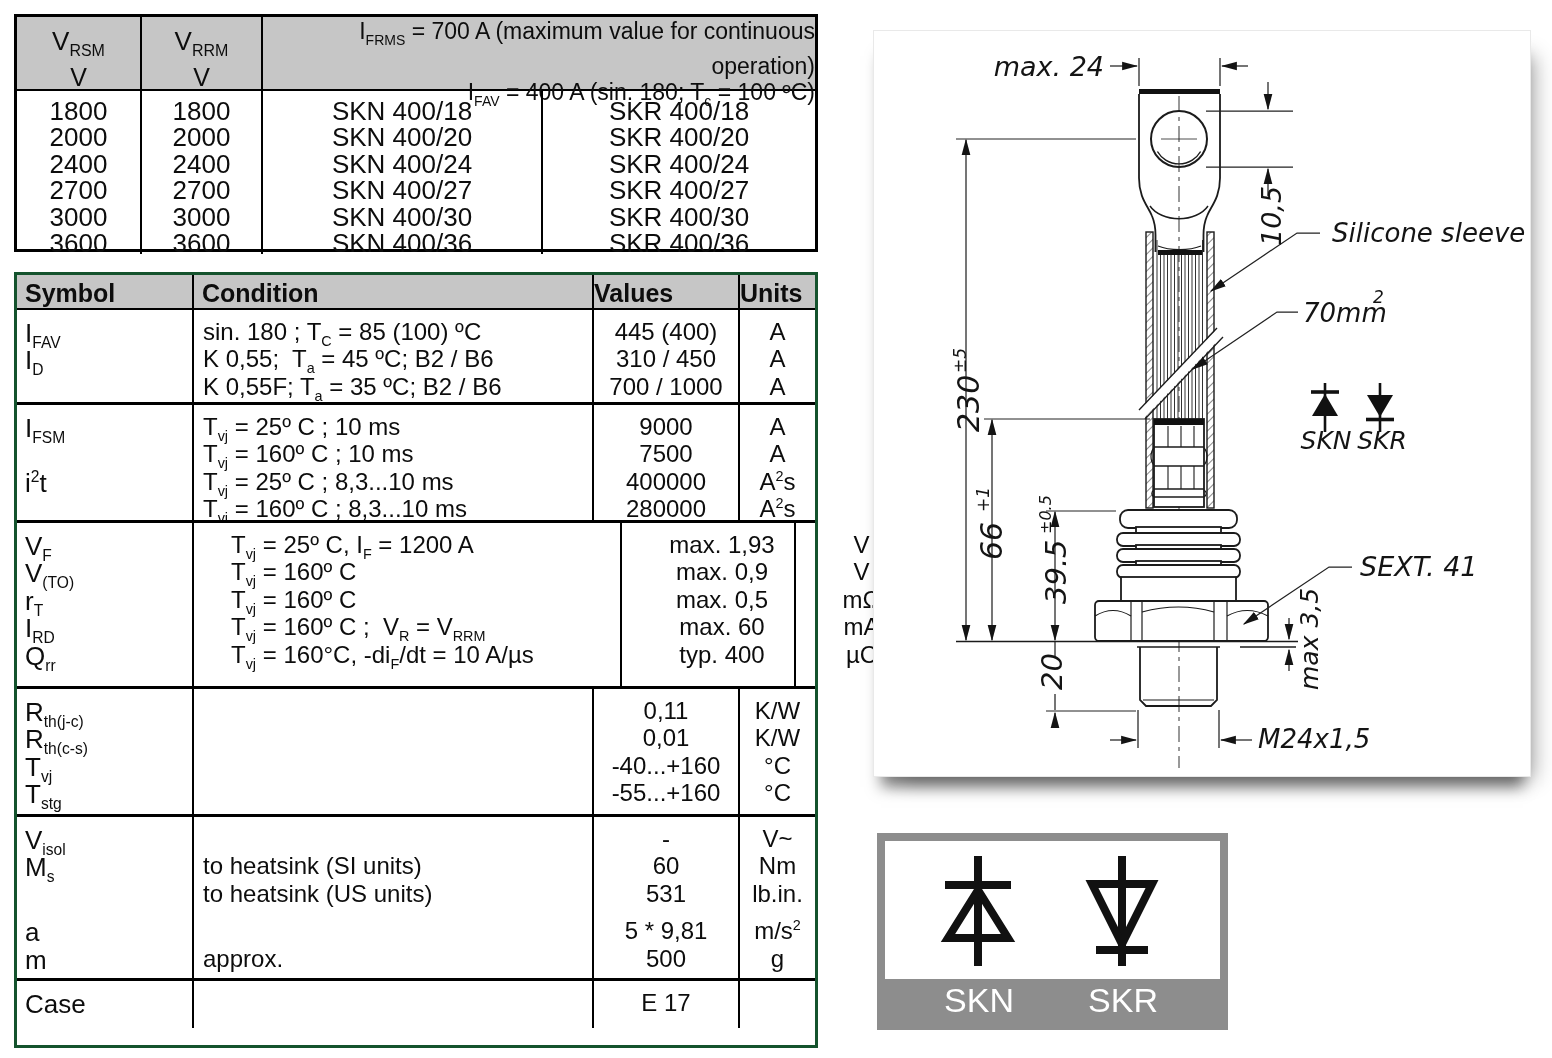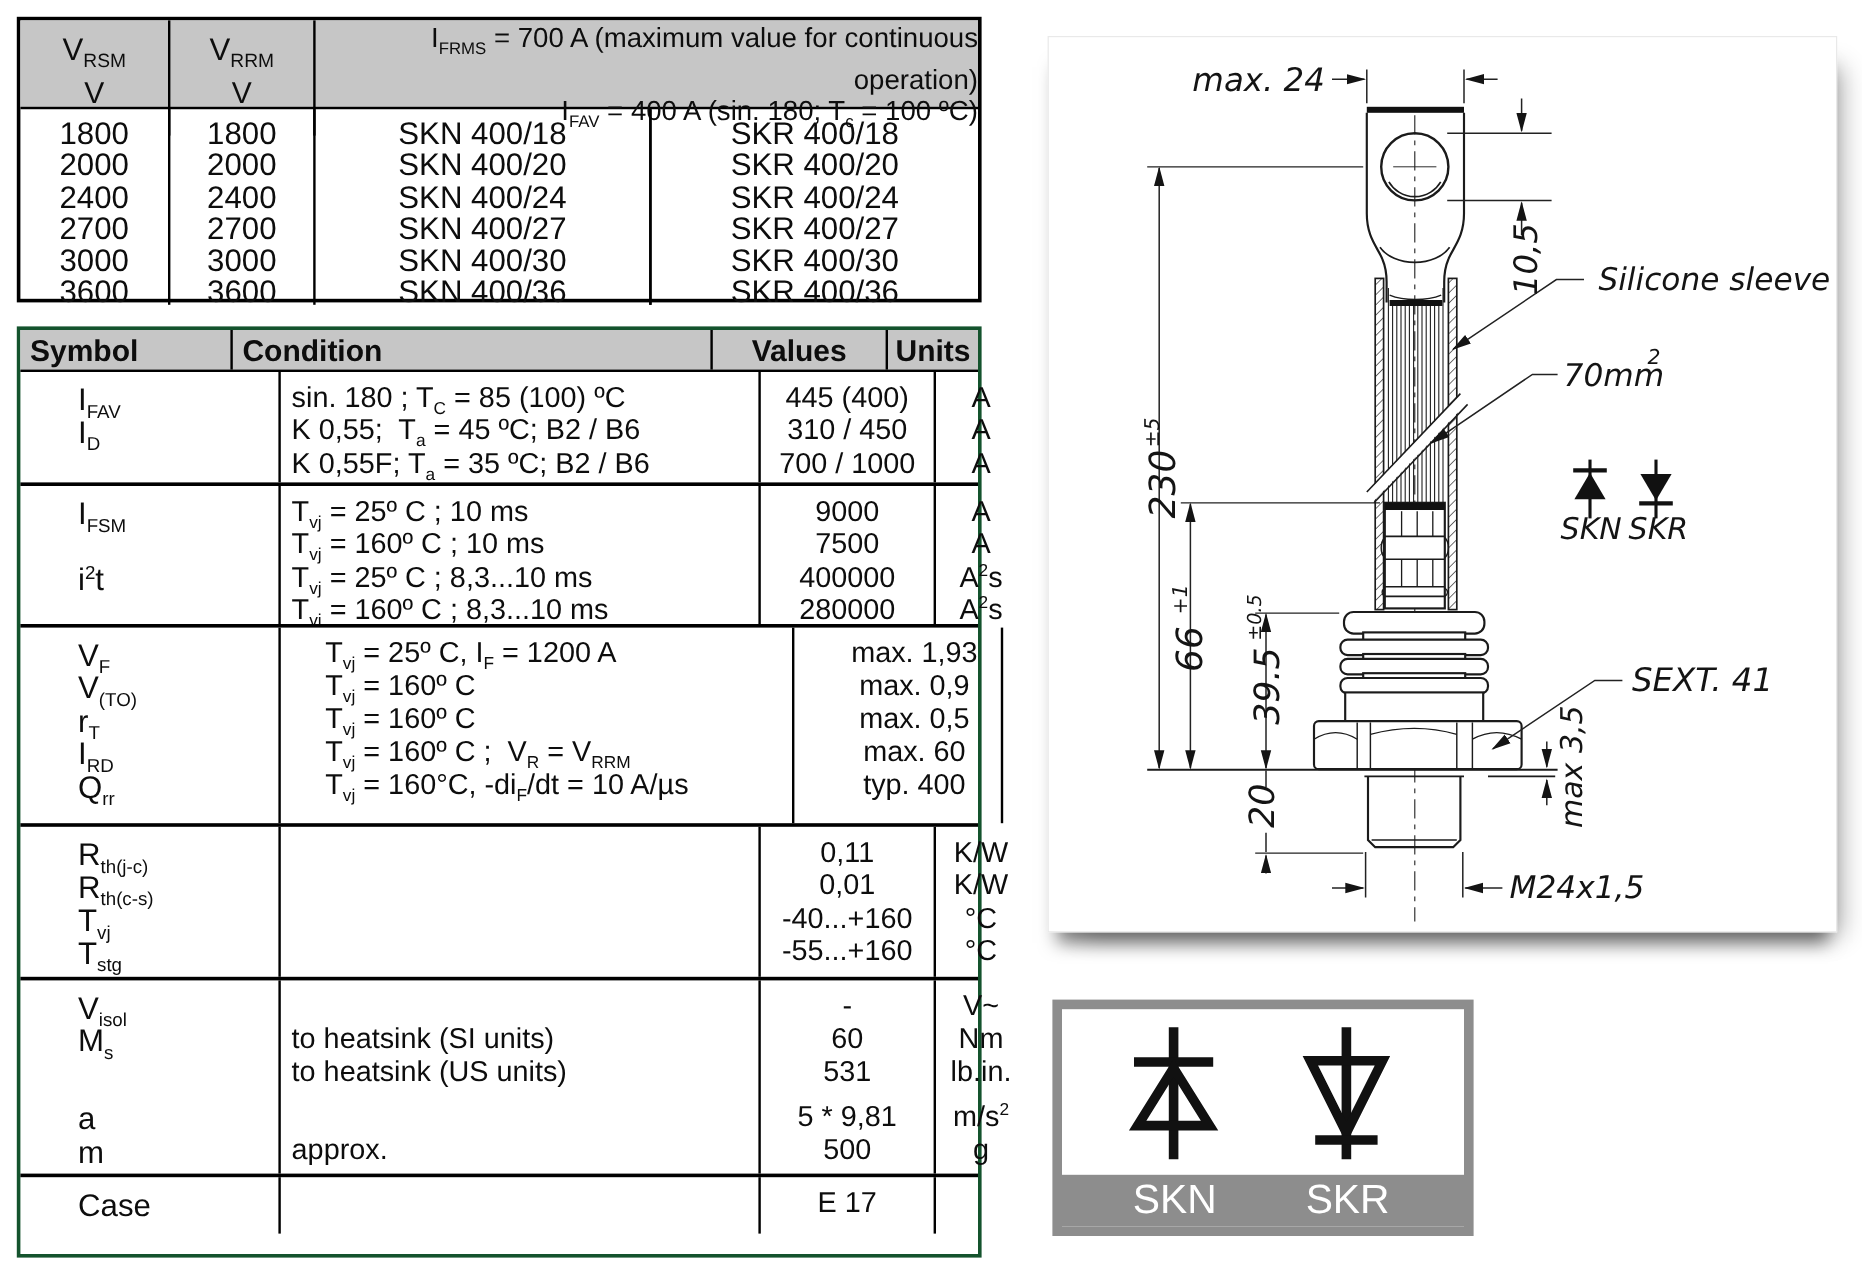--- a/index.html
+++ b/index.html
@@ -18,22 +18,22 @@
   .r1col{box-sizing:border-box;padding-top:5px;}
   .r1col.bdr{border-right:2px solid #000;}
   .r1col.skr{border-left:2px solid #000;margin-left:-2px;}
   .r1line{height:26.4px;font-size:26px;text-align:center;white-space:nowrap;}
   
   .chars{position:absolute;left:14px;top:272px;width:804px;height:776px;border:3px solid #14532d;box-sizing:border-box;background:#fff;}
   .chars-header{display:grid;grid-template-columns:177px 400px 146px 75px;height:35px;background:#c6c6c6;border-bottom:2px solid #000;box-sizing:border-box;font-weight:bold;font-size:25px;}
   .ch-cell{box-sizing:border-box;padding-top:4px;border-right:2px solid #000;}
   .ch-cell:last-child{border-right:none;}
   .ch-cell.l{padding-left:8px;}
-  .ch-cell.c{text-align:center;}
-  .t2block{display:grid;grid-template-columns:177px 400px 146px 75px;box-sizing:border-box;padding-left:40px;}
+  .ch-cell.c{text-align:left;}
+  .t2block{display:grid;grid-template-columns:177px 400px 146px 75px;box-sizing:border-box;}
   .t2block + .t2block{border-top:3px solid #000;}
   .t2col{box-sizing:border-box;border-right:2px solid #000;padding-top:8px;overflow:hidden;}
   .t2col:last-child{border-right:none;}
   .t2line{height:27.4px;font-size:24px;white-space:nowrap;}
   .t2col.sym .t2line{font-size:26px;padding-left:8px;}
   .t2col.cond .t2line{padding-left:9px;}
   .t2col.val .t2line{text-align:center;}
   .t2col.unit .t2line{text-align:center;}
   .t2line sub{font-size:0.60em;}
   .t2line sup{font-size:0.60em;}

